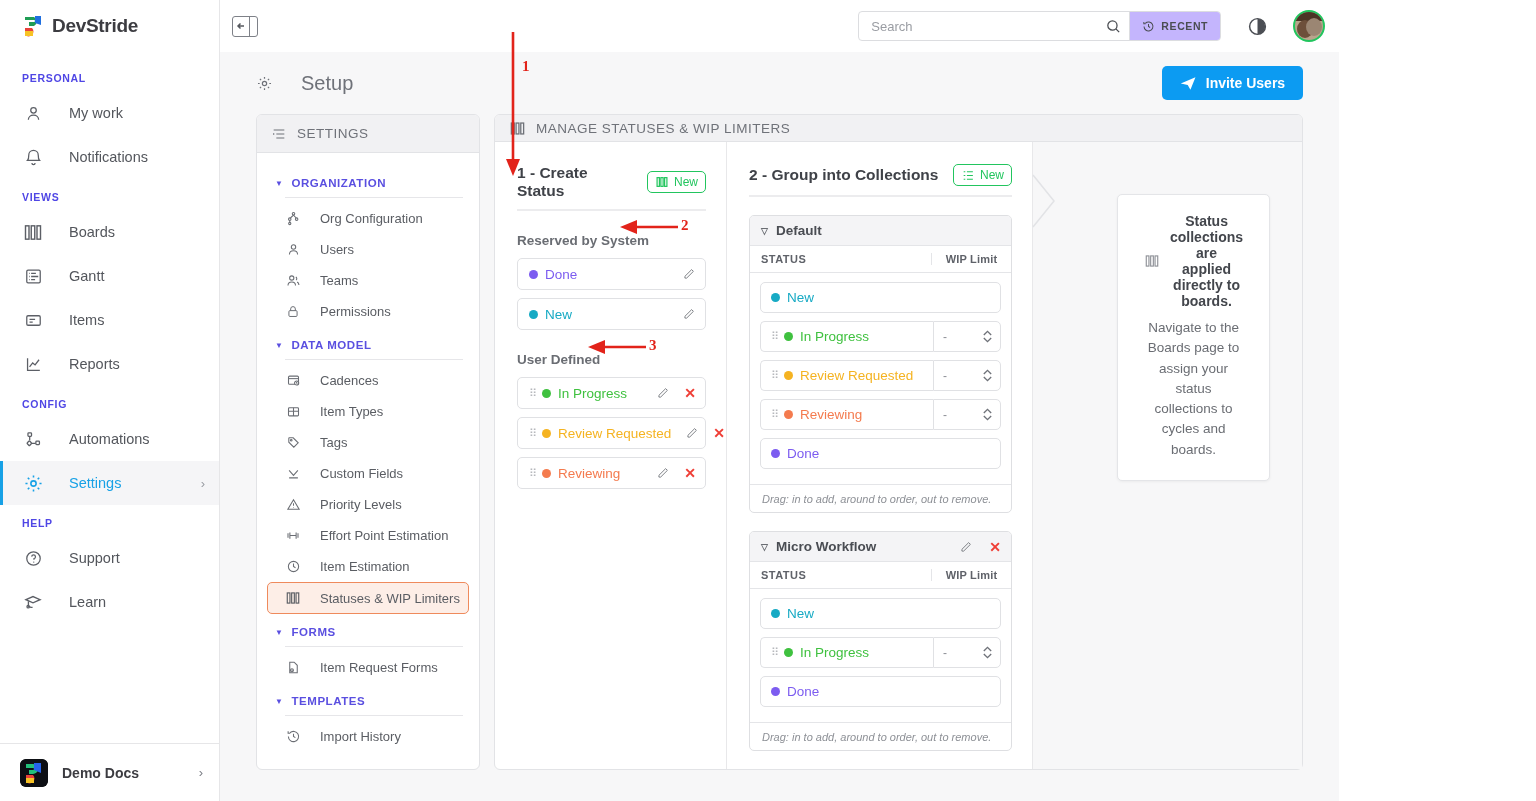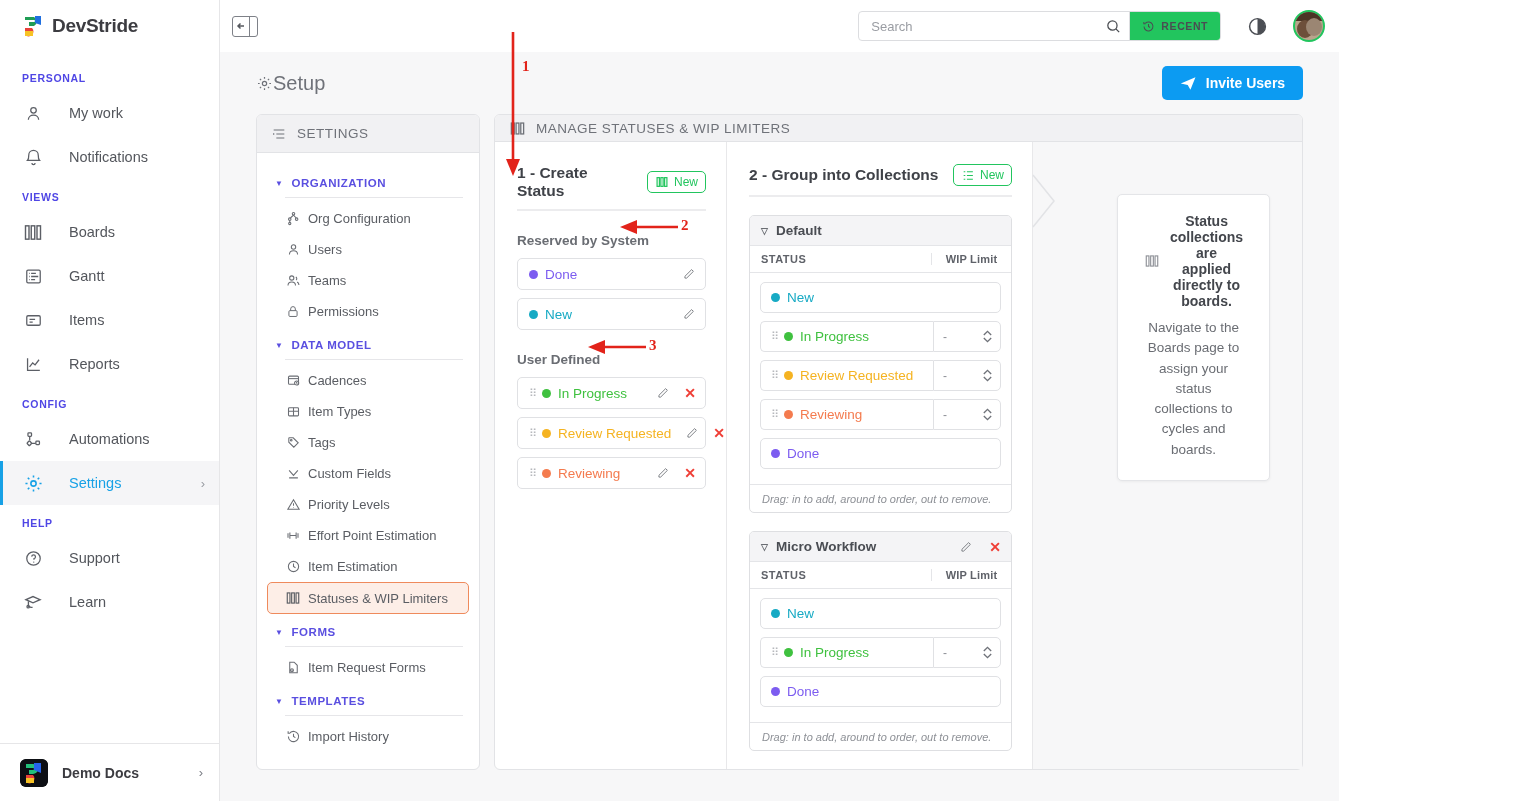--- a/index.html
+++ b/index.html
@@ -60,36 +60,36 @@
   }
   .search-input {
     width: 238px; height: 28px; border: none; outline: none; font-size: 13px;
     padding: 0 6px 0 12px; color: #3c3c41; background: transparent;
     font-family: "Liberation Sans", sans-serif;
   }
   .search-input::placeholder { color: #9a9da3; }
   .search-btn { width: 32px; height: 28px; display: flex; align-items: center; justify-content: center; cursor: pointer; color: #4a4d52; }
   .recent-btn {
     display: flex; align-items: center; gap: 6px; height: 28px; padding: 0 12px;
-    background: #22c55e; border-left: 1px solid #dcdde0; cursor: pointer;
+    background: #c4b5fd; border-left: 1px solid #dcdde0; cursor: pointer;
     font-size: 10.5px; font-weight: bold; letter-spacing: .6px; color: #4a4d52;
   }
   .theme-toggle { width: 24px; height: 24px; margin-left: 14px; cursor: pointer; display:flex; align-items:center; justify-content:center;}
   .avatar {
     width: 32px; height: 32px; border-radius: 50%; margin-left: 14px;
     border: 2.5px solid #22c55e; overflow: hidden; cursor: pointer; position: relative;
     background: #b9a48c;
   }
   .av-f1 { position: absolute; width: 16px; height: 18px; border-radius: 50%; background: #6d4f3a; left: 2px; top: 8px; }
   .av-f2 { position: absolute; width: 16px; height: 18px; border-radius: 50%; background: #9b8673; right: 1px; top: 6px; }
   .av-h { position:absolute; left:0; right:0; top:0; height:9px; background:#4b3526; }
 
   .page { flex: 1 1 auto; padding: 0 36px; position: relative; }
   .page-head { display: flex; align-items: center; height: 62px; }
-  .page-title { display: flex; align-items: center; gap: 0; font-size: 20px; color: #6f7279; }
+  .page-title { display: flex; align-items: center; gap: 28px; font-size: 20px; color: #6f7279; }
   .invite-btn {
     margin-left: auto; display: flex; align-items: center; gap: 9px;
     background: #0c9bf2; color: #fff; font-size: 14px; font-weight: bold;
     padding: 9px 18px; border-radius: 5px; border: none; cursor: pointer;
     font-family: "Liberation Sans", sans-serif;
   }
 
   .content-row { display: flex; gap: 14px; height: 660px; align-items: flex-start; }
 
   .panel { background: #fff; border: 1px solid #e2e3e6; border-radius: 6px; }
@@ -103,21 +103,21 @@
   .settings-panel { width: 224px; height: 656px; flex: 0 0 224px; }
   .settings-body { padding: 12px 10px 10px 10px; }
   .set-group-label {
     display: flex; align-items: center; gap: 8px;
     font-size: 11.5px; font-weight: bold; letter-spacing: .55px;
     color: #5a4fe0; padding: 12px 6px 6px 8px;
   }
   .set-group-label .caret { font-size: 8px; color: #5a4fe0; }
   .set-divider { height: 1px; background: #e6e6e9; margin: 2px 6px 5px 18px; }
   .set-item {
-    display: flex; align-items: center; gap: 7px;
+    display: flex; align-items: center; gap: 19px;
     height: 31px; padding: 0 8px 0 18px; cursor: pointer;
     font-size: 13px; color: #5a5d63; border-radius: 5px;
   }
   .set-item .ico { width: 16px; height: 16px; display: flex; align-items: center; justify-content: center; flex: 0 0 16px; color: #6b6e74; }
   .set-item.selected {
     background: #fdeee7; border: 1px solid #ef8a5c; padding: 0 8px 0 17px; height: 32px;
   }
 
   
   .statuses-panel { flex: 1 1 auto; height: 656px; display: flex; flex-direction: column; }

